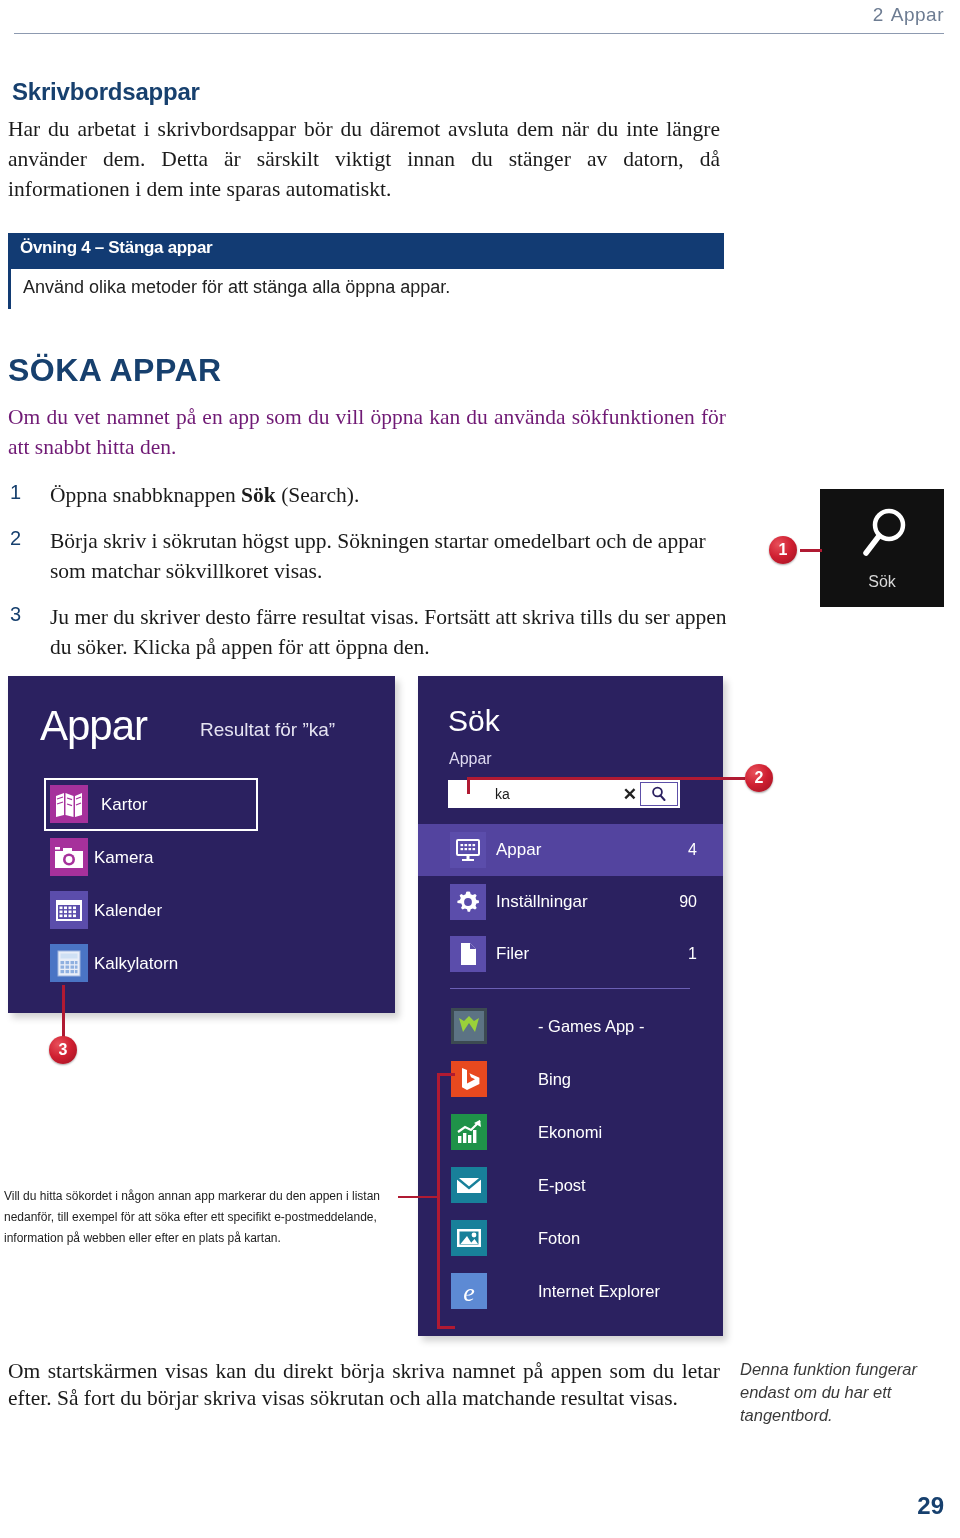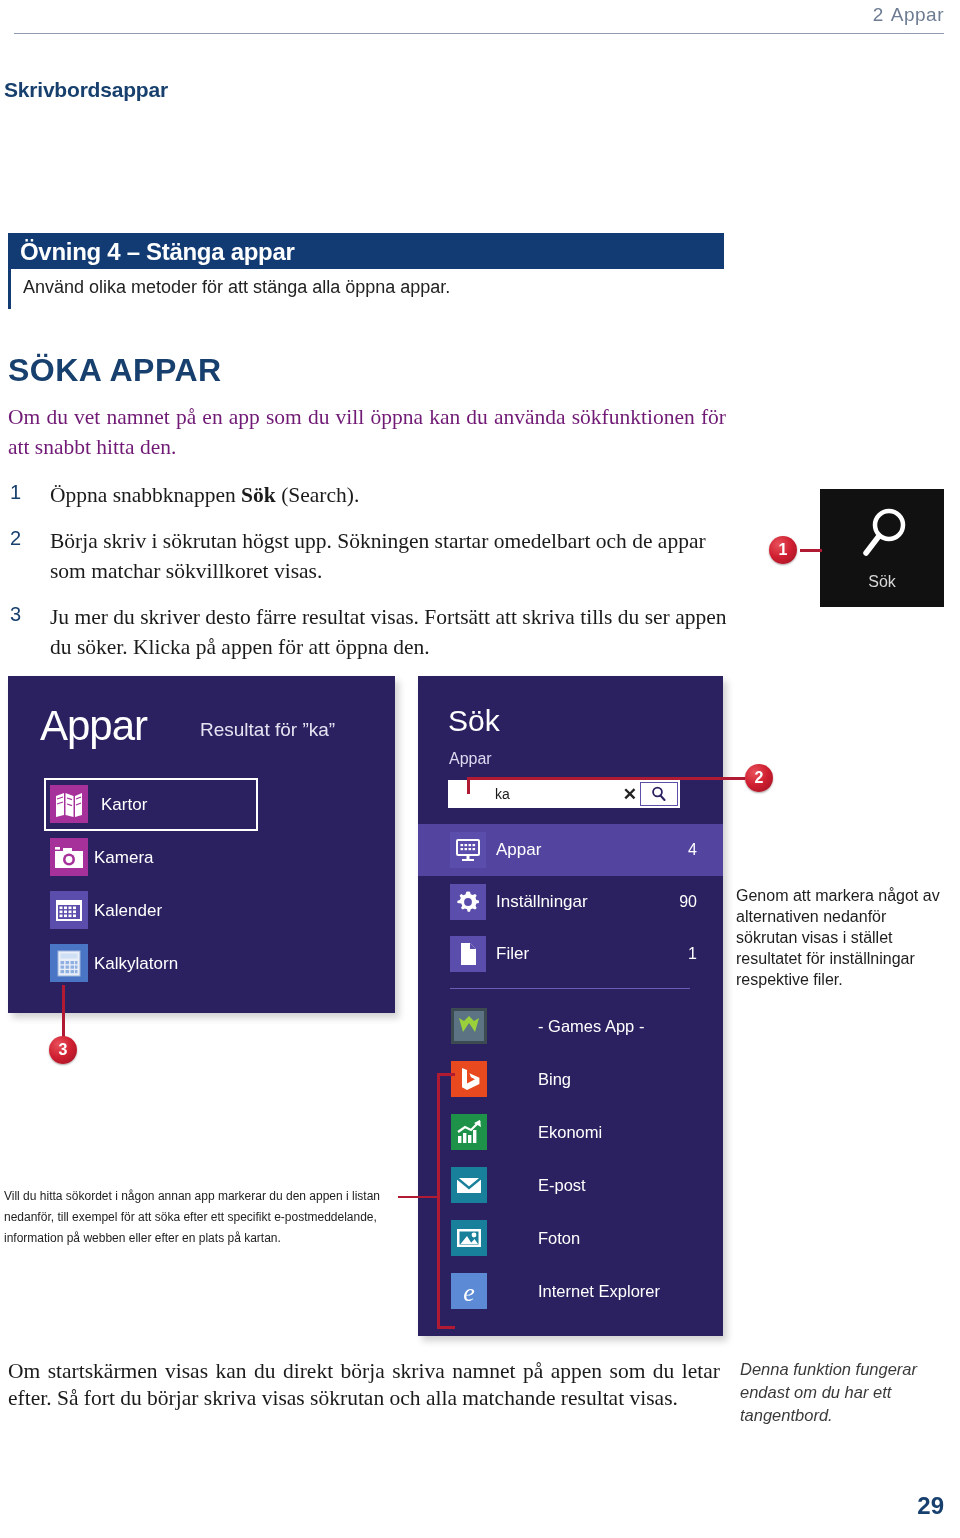--- a/index.html
+++ b/index.html
@@ -20,40 +20,40 @@
     color: #6d7c92;
   }
   .runhead .num { margin-right: 7px; }
   .runrule {
     position: absolute; left: 14px; top: 33px; width: 930px; height: 1px;
     background: #8d9ab0;
   }
 
   
   .h-sub {
-    position: absolute; left: 4px; top: 78px;
-    font-family: "Liberation Sans", sans-serif;
-    font-weight: bold; font-size: 21px;
+    position: absolute; left: 12px; top: 78px;
+    font-family: "Liberation Sans", sans-serif;
+    font-weight: bold; font-size: 24px;
     color: #17406e; letter-spacing: -.2px;
   }
   .body-1 {
     position: absolute; left: 8px; top: 114px; width: 712px;
     font-size: 21.5px; line-height: 30px; color: #1b1b1b;
     text-align: justify;
   }
 
   
   .ex-bar {
     position: absolute; left: 8px; top: 233px; width: 716px; height: 36px;
     background: #123b73;
   }
   .ex-bar span {
     display: block; padding: 5px 0 0 12px;
     font-family: "Liberation Sans", sans-serif;
-    font-weight: bold; font-size: 24px; color: #ffffff;
+    font-weight: bold; font-size: 17px; color: #ffffff;
     letter-spacing: -.3px;
   }
   .ex-body {
     position: absolute; left: 8px; top: 269px; width: 716px; height: 40px;
     border-left: 3px solid #123b73;
   }
   .ex-body span {
     display: block; padding: 8px 0 0 12px;
     font-family: "Liberation Sans", sans-serif;
     font-size: 18px; color: #222222;
@@ -251,20 +251,21 @@
 <body>
 
 <div class="page">
 
   <div class="runhead">
     <span class="num">2</span><span>Appar</span>
   </div>
   <div class="runrule"></div>
 
   <div class="h-sub">Skrivbordsappar</div>
+  <div class="body-1">Har du arbetat i skrivbordsappar bör du däremot avsluta dem när du inte längre använder dem. Detta är särskilt viktigt innan du stänger av datorn, då informationen i dem inte sparas automatiskt.</div>
 
   <div class="ex-bar">
     <span>Övning 4 – Stänga appar</span>
   </div>
   <div class="ex-body">
     <span>Använd olika metoder för att stänga alla öppna appar.</span>
   </div>
 
   <div class="h-main">SÖKA APPAR</div>
   <div class="body-2">Om du vet namnet på en app som du vill öppna kan du använda sökfunktionen för att snabbt hitta den.</div>
@@ -534,20 +535,19 @@
 
   <div class="lead" style="left:467px; top:777px; width:3px; height:17px;"></div>
   <div class="lead" style="left:467px; top:777px; width:278px; height:3px;"></div>
   <div class="badge" style="left:745px; top:764px;">2</div>
 
   <div class="lead" style="left:437px; top:1073px; width:3px; height:256px;"></div>
   <div class="lead" style="left:437px; top:1073px; width:18px; height:3px;"></div>
   <div class="lead" style="left:437px; top:1326px; width:18px; height:3px;"></div>
   <div class="lead" style="left:398px; top:1196px; width:40px; height:2px;"></div>
 
-  <div class="note-right">Genom att markera något av alternativen nedanför sökrutan visas i stället resultatet för inställningar respektive filer.</div>
   <div class="note-left">Vill du hitta sökordet i någon annan app markerar du den appen i listan nedanför, till exempel för att söka efter ett specifikt e-postmeddelande, information på webben eller efter en plats på kartan.</div>
 
   <div class="body-3">Om startskärmen visas kan du direkt börja skriva namnet på appen som du letar efter. Så fort du börjar skriva visas sökrutan och alla matchande resultat visas.</div>
   <div class="margin-note">Denna funktion fungerar endast om du har ett tangentbord.</div>
 
   <div class="folio">29</div>
 </div>
 
 </body></html>

